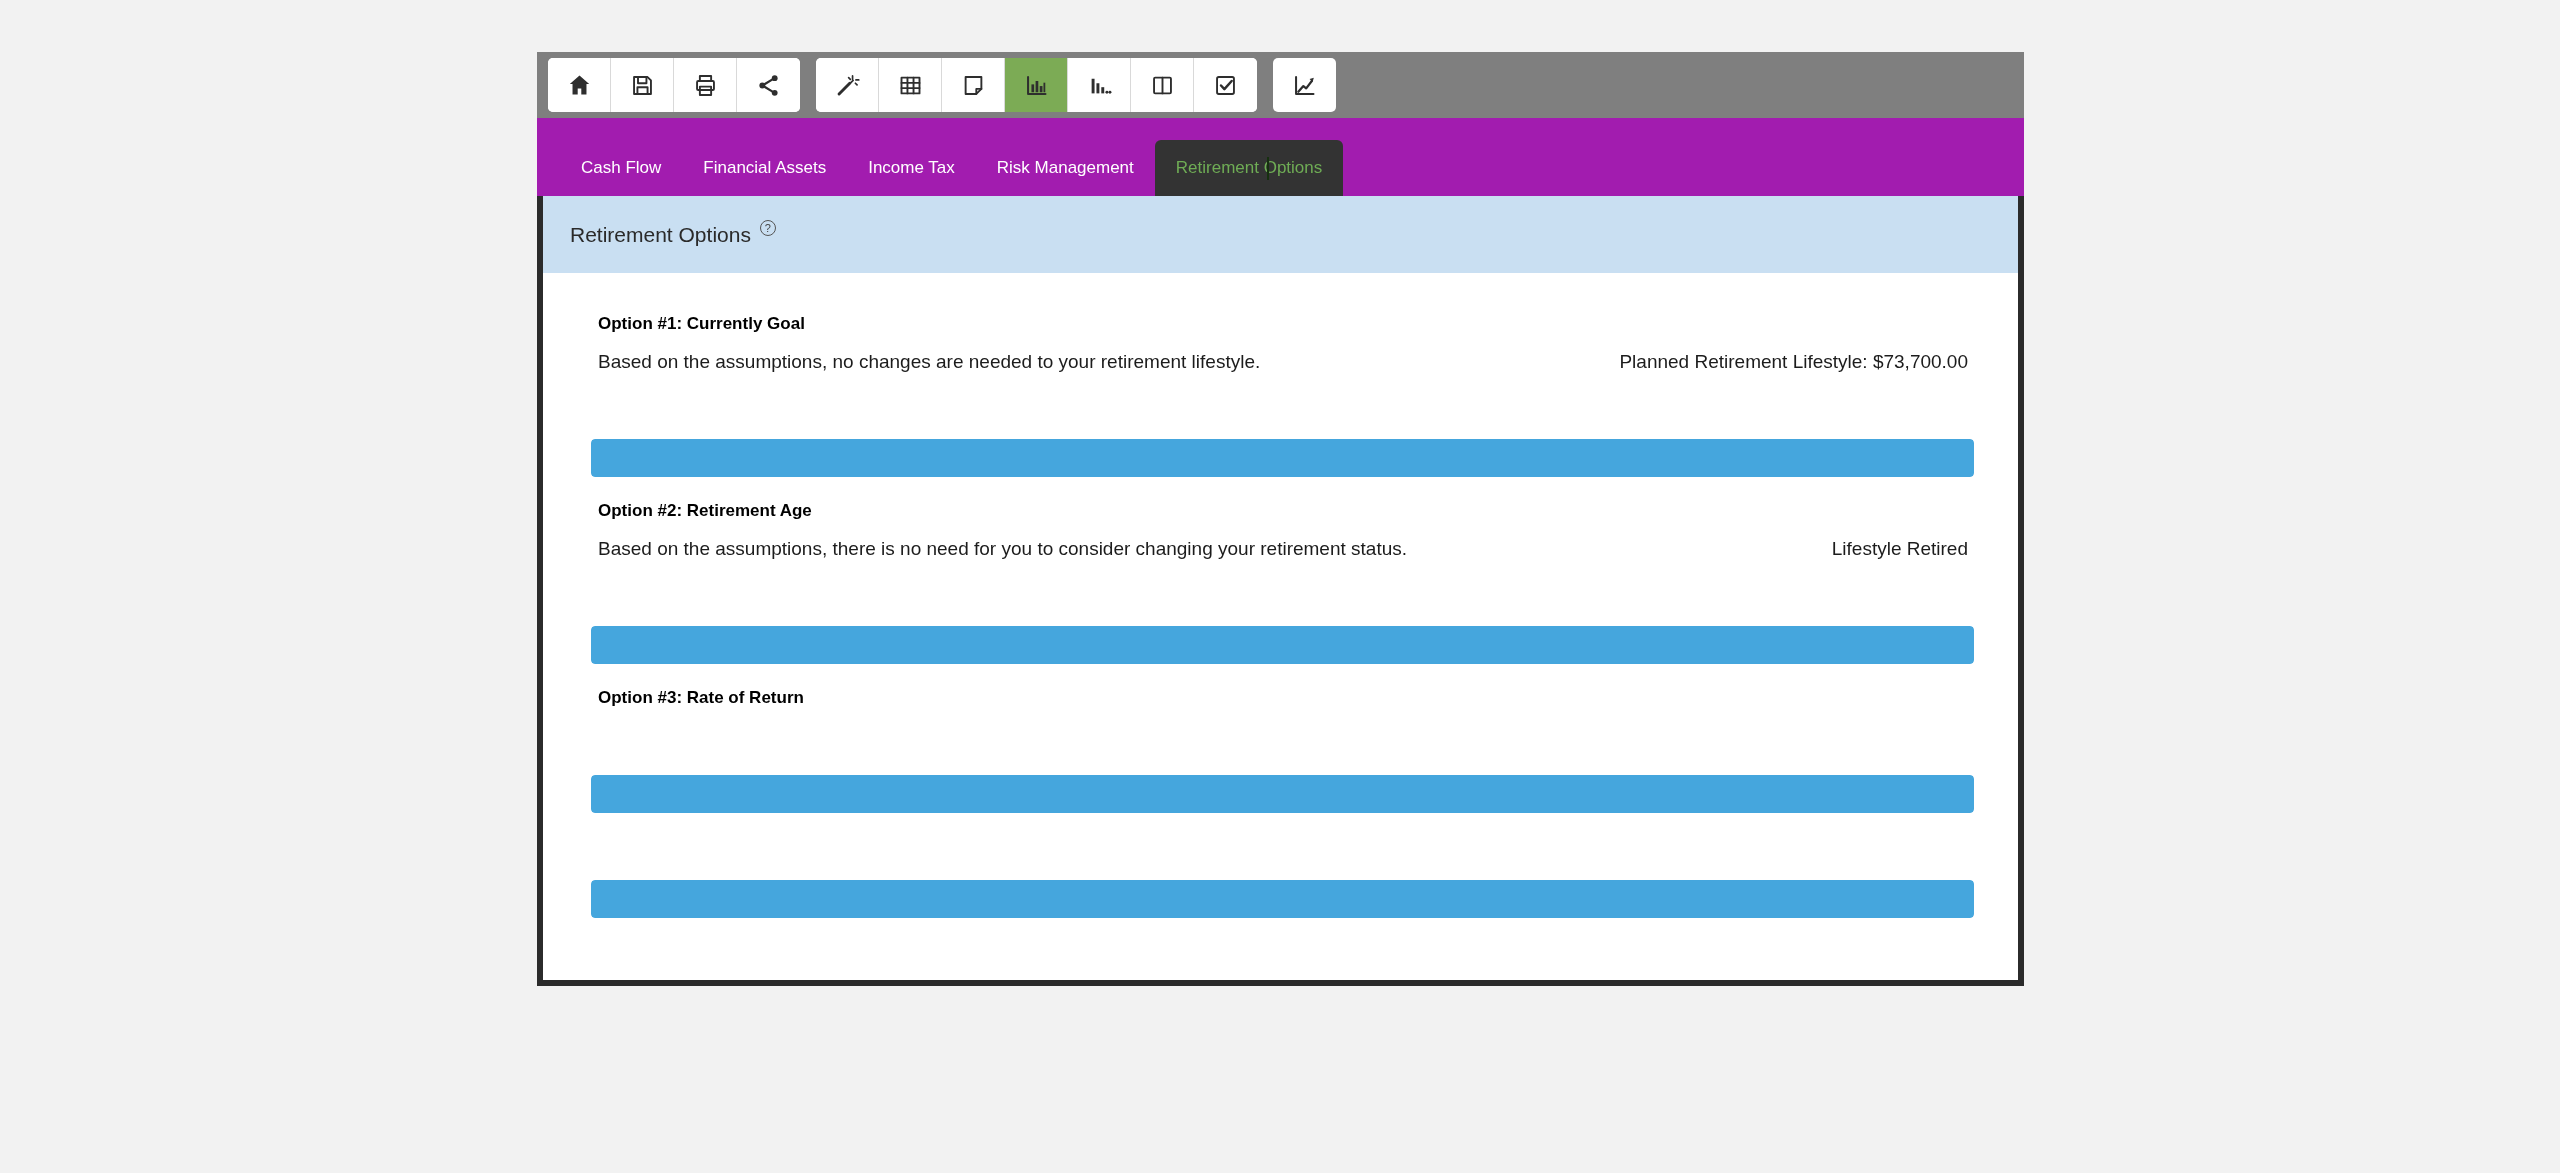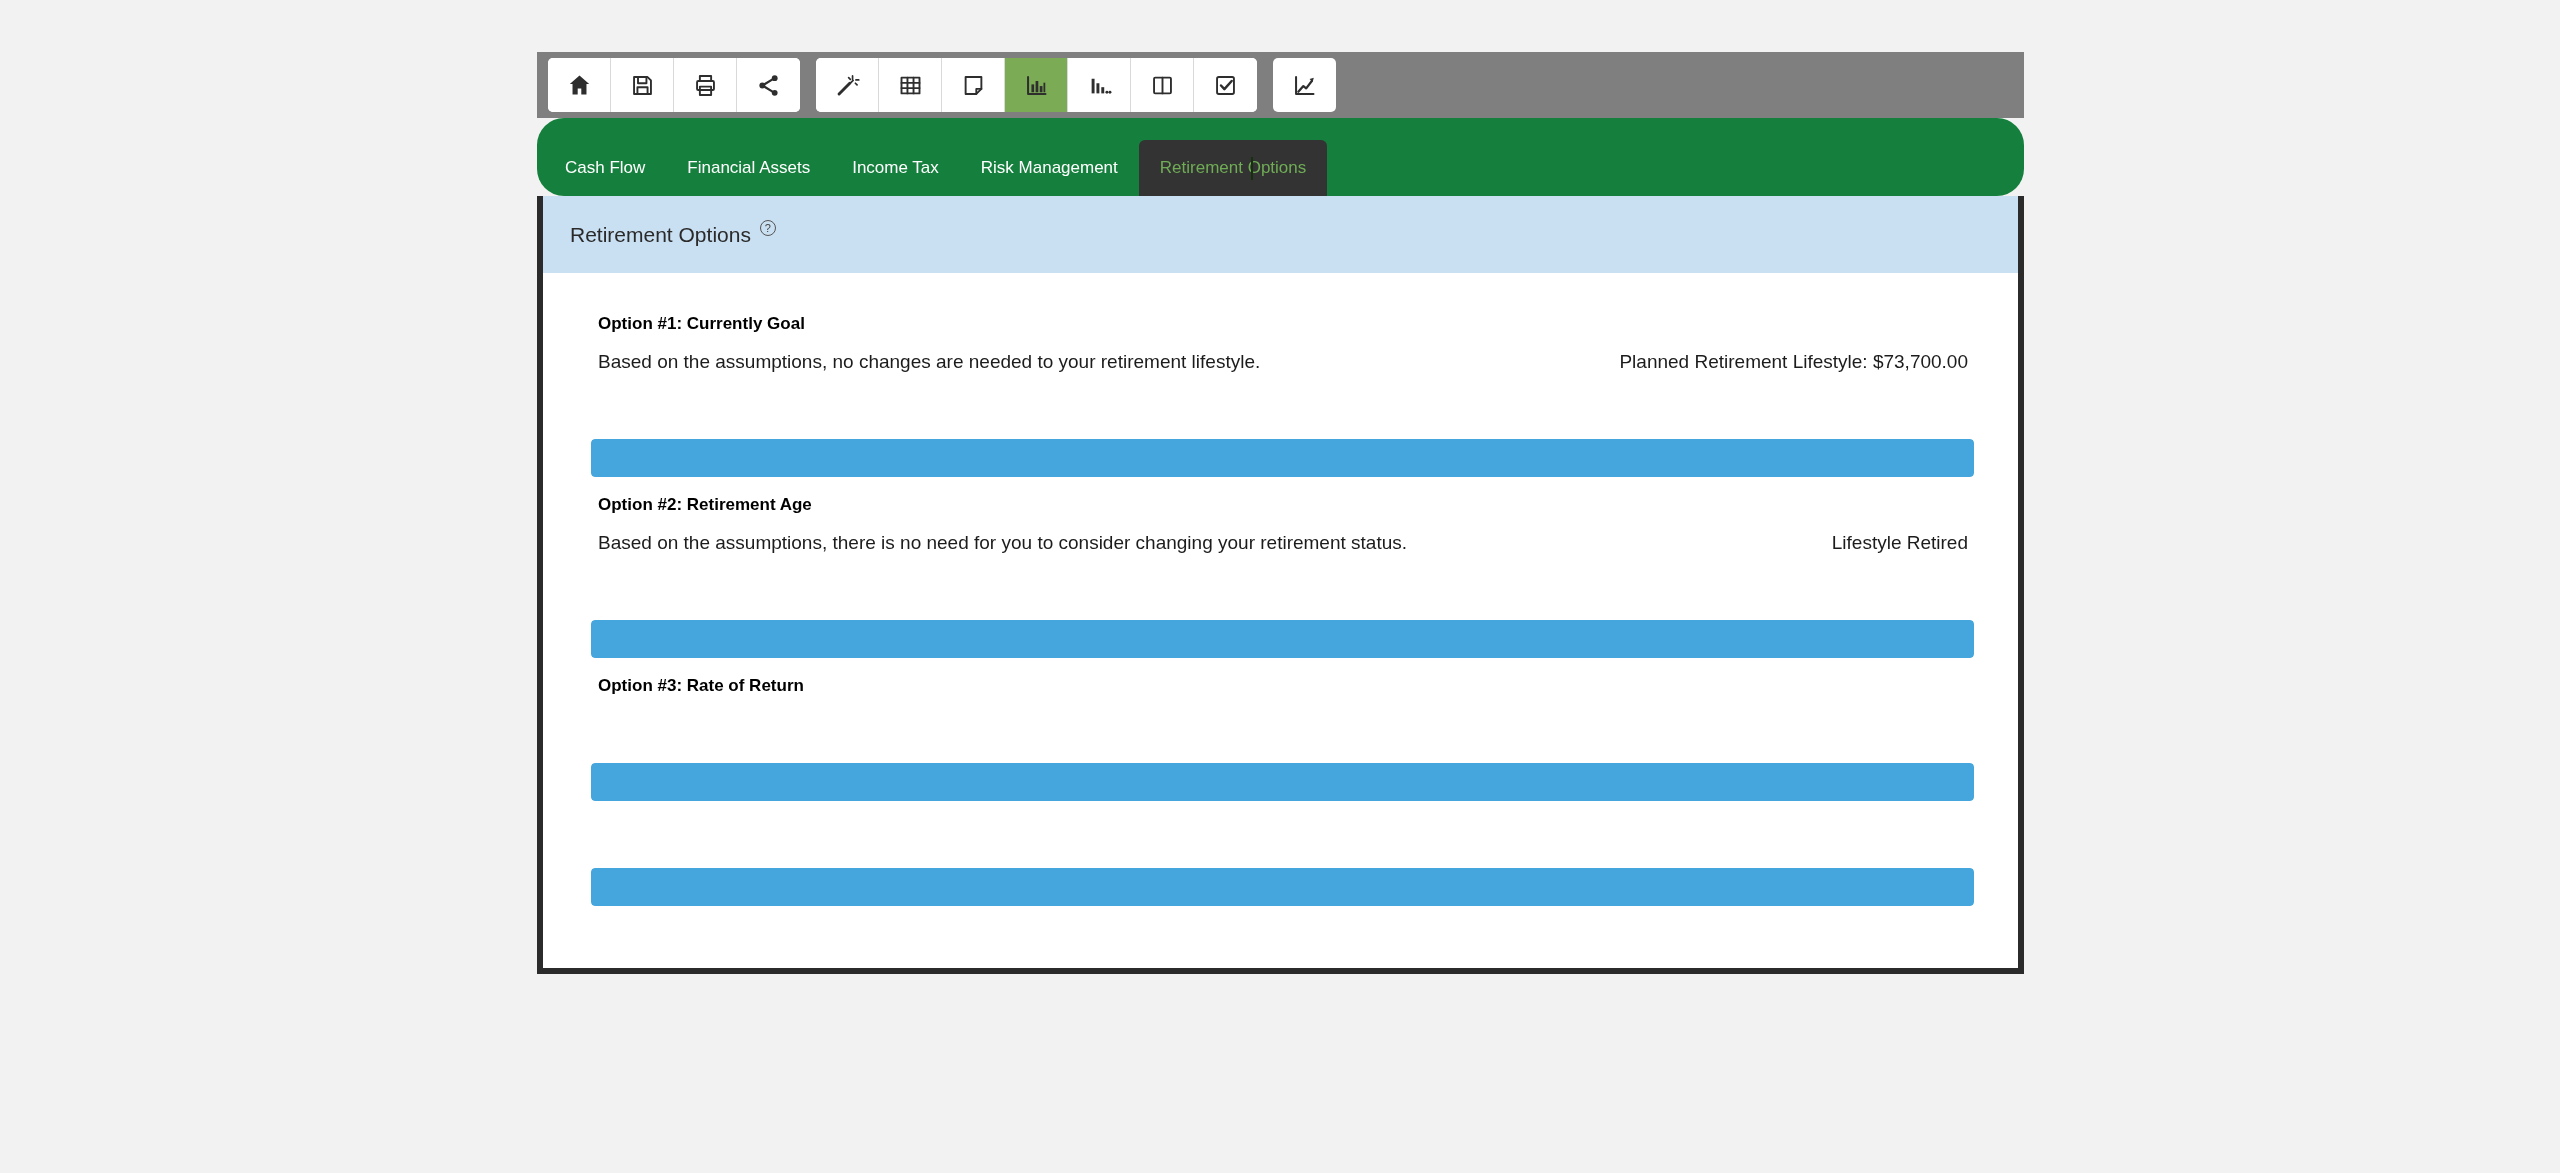--- a/index.html
+++ b/index.html
@@ -15,40 +15,40 @@
     height:54px; margin-right:16px; }
   .tbtn { width:63px; height:54px; display:flex; align-items:center; justify-content:center;
     background:#ffffff; border-right:1px solid #d9d9d9; cursor:pointer; }
   .btn-group .tbtn:last-child { border-right:none; }
   .tbtn.active { background:#7cab55; }
   .tbtn svg { width:27px; height:27px; stroke:#2e2e2e; fill:none;
     stroke-width:1.7; stroke-linecap:round; stroke-linejoin:round; }
   .tbtn svg .f { fill:#2e2e2e; stroke:none; }
 
   
-  .tabbar { height:78px; background:#15803d; display:flex; align-items:flex-end;
-    padding-left:7px;border-radius:27px; }
+  .tabbar { height:78px; background:#a21caf; display:flex; align-items:flex-end;
+    padding-left:23px; }
   .tab { height:56px; padding:0 21px; display:flex; align-items:center;
     color:#ffffff; font-size:17px; cursor:pointer; white-space:nowrap; }
   .tab.active { background:#333333; color:#6fac55; border-radius:6px 6px 0 0;
     position:relative; }
   .tab.active .caret { position:absolute; left:112px; top:17px; width:2px;
     height:23px; background:#16300f; }
 
   
   .content { border:6px solid #2b2b2b; border-top:none; background:#ffffff; }
   .page-header { height:77px; background:#c9dff2; display:flex; align-items:center;
     padding-left:27px; font-size:21px; color:#2a2a2a; }
   .help-badge { display:inline-flex; align-items:center; justify-content:center;
     width:16px; height:16px; border:1px solid #555; border-radius:50%;
     font-size:11px; color:#444; margin-left:9px; position:relative; top:-7px;
     background:transparent; cursor:pointer; }
 
   .options { padding:41px 44px 62px 48px; }
-  .option-section + .option-section { margin-top:18px; }
+  .option-section + .option-section { margin-top:24px; }
   .option-title { font-size:17px; line-height:20px; font-weight:bold;
     color:#000; padding:0 6px 0 7px; }
   .option-row { display:flex; justify-content:space-between; margin-top:18px;
     font-size:19px; line-height:20px; color:#1c1c1c; padding:0 6px 0 7px; }
   .bar-track { margin-top:67px; height:38px; border-radius:4px; overflow:hidden; }
   .bar-fill { height:100%; background:#45a6dd; border-radius:4px; }
 </style>
 </head>
 <body>
 

